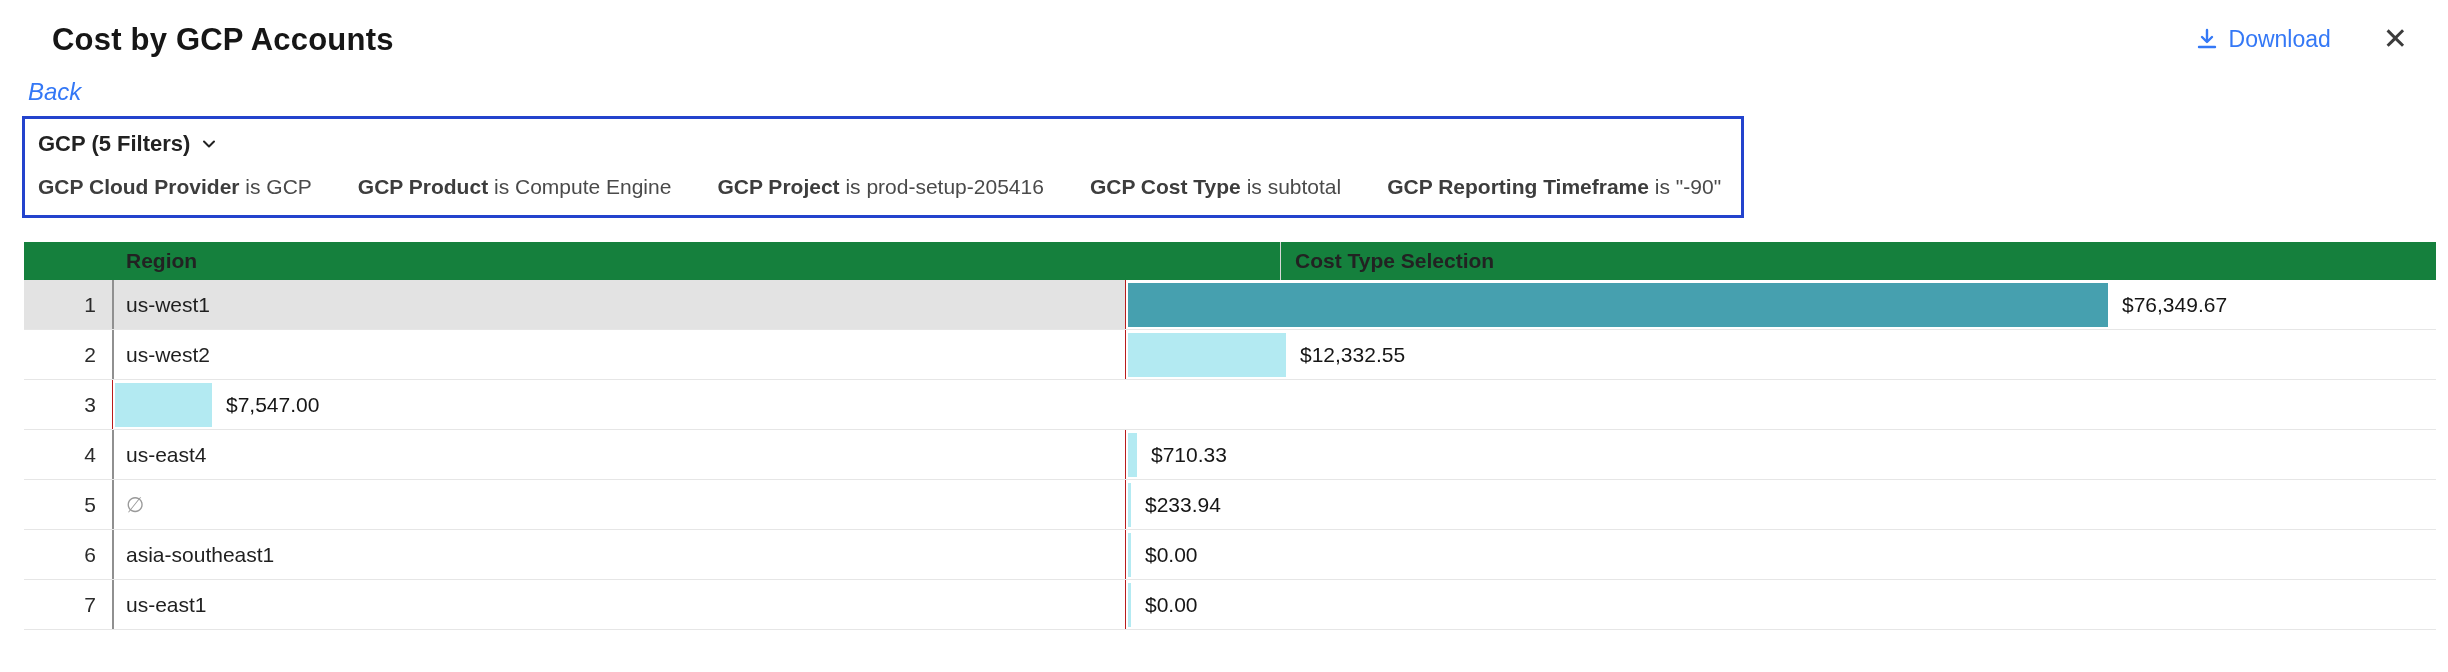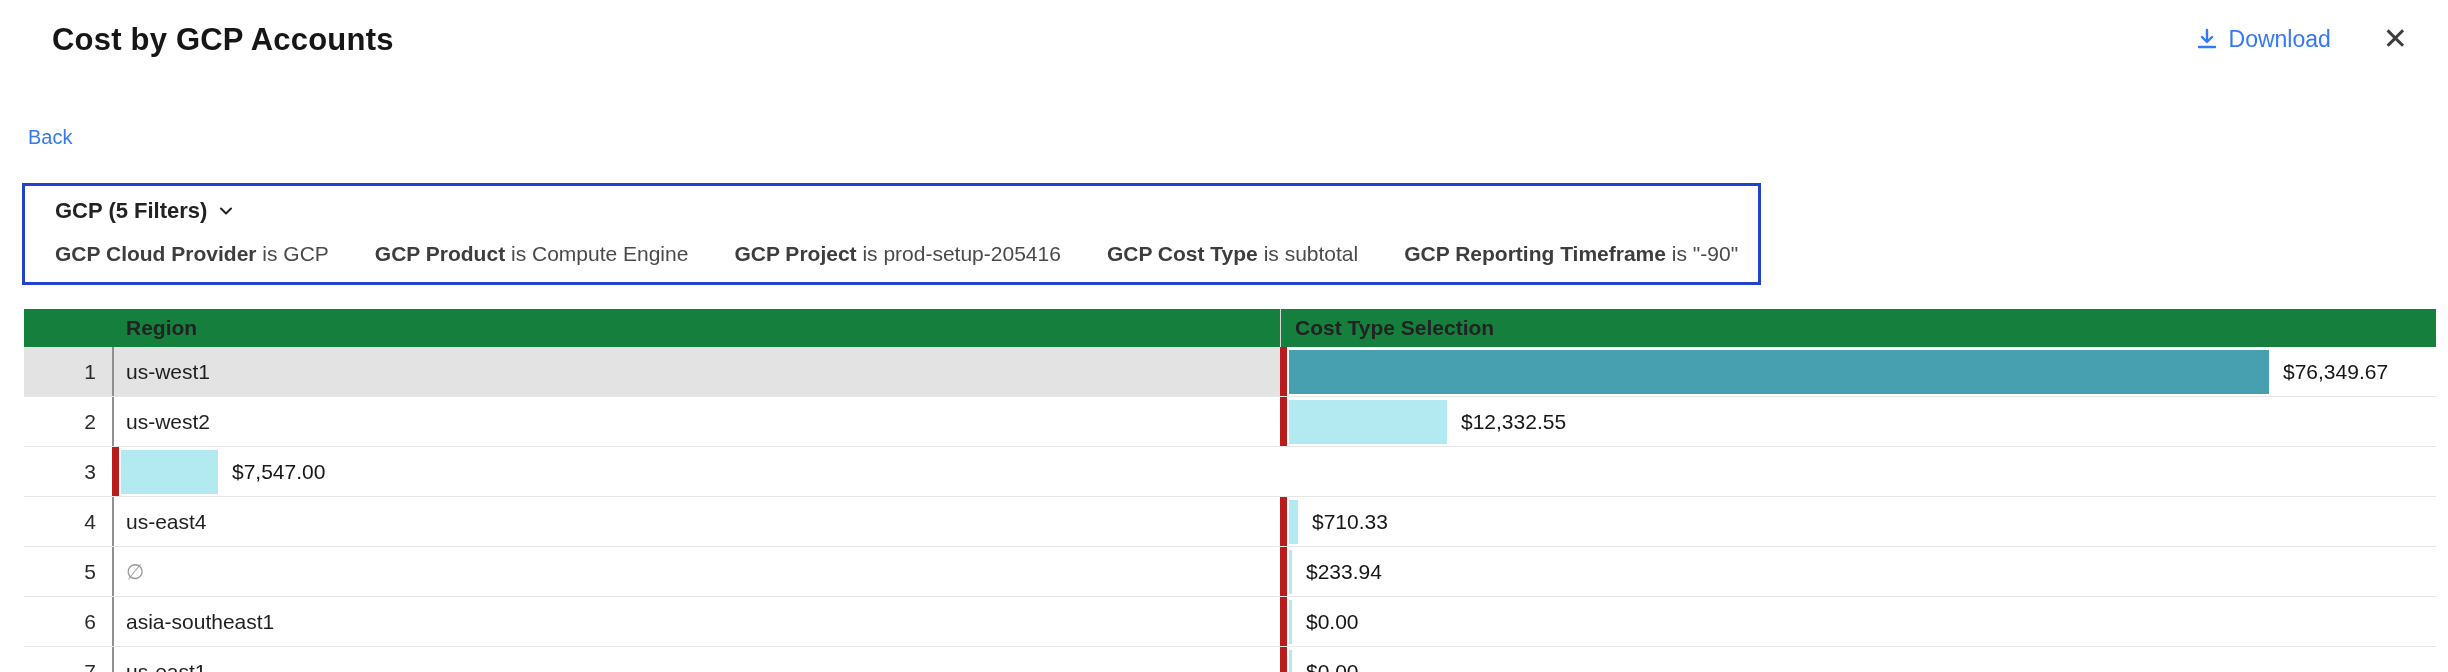--- a/index.html
+++ b/index.html
@@ -7,46 +7,46 @@
               font-family:"Liberation Sans", sans-serif; color:#1f1f1f; }
 
   .topbar { display:flex; justify-content:space-between; align-items:flex-start;
             padding:22px 40px 0 24px; }
   .page-title { font-size:31px; font-weight:700; color:#161616; margin-left:28px; letter-spacing:.2px; }
   .top-actions { display:flex; align-items:center; gap:52px; padding-top:2px; }
   .download { display:flex; align-items:center; gap:10px; color:var(--link-blue,#3478f6);
               font-size:23px; cursor:pointer; text-decoration:none; }
   .close { font-size:30px; color:#3c3c3c; cursor:pointer; line-height:1; }
 
-  .back { display:block; margin:68px 0 10px 28px; font-size:20px;
-          color:var(--link-blue,#3478f6); text-decoration:none; cursor:pointer; width:max-content; }
+  .back { display:block; margin:20px 0 10px 28px; font-size:24px;
+          color:var(--link-blue,#3478f6); text-decoration:none; cursor:pointer; width:max-content;font-style:italic; }
 
   .filterbox { margin-left:22px; border:3px solid var(--accent-blue,#2343cd);
-               padding:12px 20px 16px 30px; display:inline-block;margin-top:24px; }
+               padding:12px 20px 16px 13px; display:inline-block; }
   .filter-summary { display:inline-flex; align-items:center; gap:10px; font-size:22px;
                     font-weight:700; color:#222; cursor:pointer; }
   .filter-items { margin-top:18px; display:flex; gap:46px; white-space:nowrap;align-items:flex-end; }
   .filter-item { font-size:21px; color:#4a4a4a; }
   .filter-item b { color:#3d3d3d; font-weight:700; }
 
   .table { margin:24px 0 0 24px; width:2412px; }
   .thead { display:flex; height:38px; background:#15803d; align-items:flex-end;
            font-size:21px; font-weight:700; color:#222; }
   .th-num { width:88px; height:100%; }
   .th-region { width:1168px; padding-left:14px; height:100%; display:flex; align-items:center; }
   .th-cost { flex:1; padding-left:14px; height:100%; display:flex; align-items:center;
              border-left:1px solid #d8d8d8;margin-top:36px; }
 
   .trow { display:flex; height:50px; border-bottom:1px solid #e6e6e6; background:#fff; }
   .cell-num { width:88px; display:flex; align-items:center; justify-content:flex-end;
               padding-right:16px; font-size:21px; color:#2b2b2b; }
-  .cell-region { width:1168px; display:flex; align-items:center; padding-left:12px;
+  .cell-region { width:1013px; display:flex; align-items:center; padding-left:12px;
                  font-size:21px; color:#1f1f1f; border-left:2px solid #909090; }
   .cell-region.muted { color:#9a9a9a; }
-  .cell-cost { flex:1; display:flex; align-items:center; border-left:7px solid #b91c1c;
+  .cell-cost { flex:1; display:flex; align-items:center; border-left:1px solid #b91c1c;
                padding-left:2px; }
   .trow.selected .cell-num, .trow.selected .cell-region { background:#e3e3e3; }
   .bar { height:44px; background:var(--bar,#b3eaf2); flex:none; }
   .trow.selected .bar { background:var(--bar-selected,#46a0af); }
   .bar-label { margin-left:14px; font-size:21px; color:#161616; white-space:nowrap; }
 
   svg { display:block; }
 </style>
 </head>
 <body>

